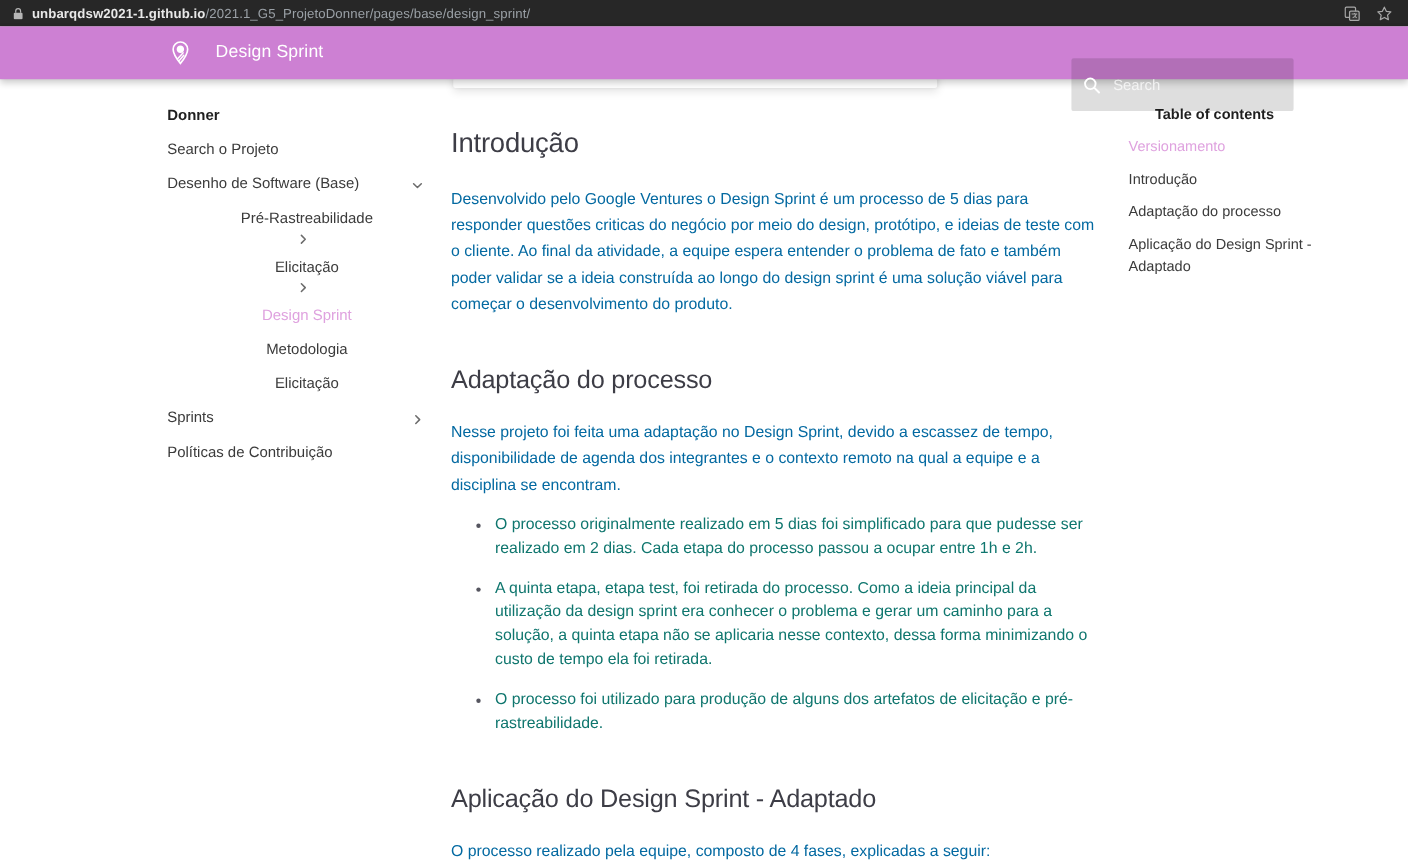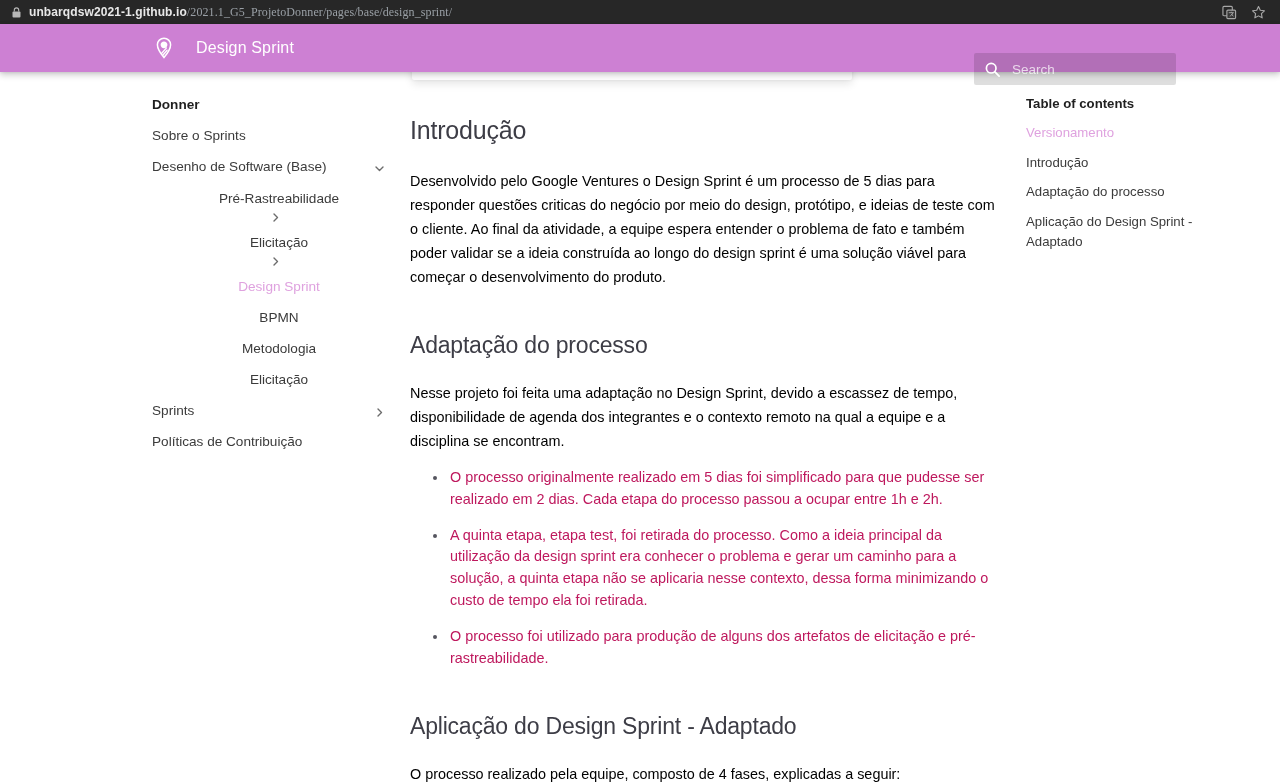--- a/index.html
+++ b/index.html
@@ -30,21 +30,21 @@
   }
   .lock-icon svg { display:block; }
   .url-text {
     font-size: 12px;
     white-space: nowrap;
     overflow: hidden;
     flex: 1 1 auto;
     letter-spacing: .1px;
   }
   .url-host { color: #e8e8e8; font-weight: bold; }
-  .url-path { color: #9aa0a6; font-family: Liberation Serif, serif; }
+  .url-path { color: #9aa0a6; }
   .chrome-actions { display: flex; align-items: center; gap: 14px; padding-right: 6px; }
   .chrome-icon { width: 15px; height: 15px; opacity: .8; display:block; }
 
   
   .site-header {
     height: 48px;
     background: #cd80d3;
     display: flex;
     align-items: center;
     position: relative;
@@ -62,21 +62,21 @@
     font-size: 16px;
     margin-left: 20px;
     white-space: nowrap;
     letter-spacing: .15px;
   }
   .search-wrap {
     position: absolute;
     right: 104px;
     top: 29px;
     width: 202px;
-    height: 32px;
+    height: 48px;
     background: rgba(0,0,0,.13);
     border-radius: 2px;
     display: flex;
     align-items: center;
     padding: 0 10px;
     gap: 11px;
   }
   .search-icon { width: 17px; height: 17px; flex: 0 0 auto; display:block; }
   .search-input {
     background: transparent;
@@ -158,34 +158,34 @@
     color: #3d3d46;
     letter-spacing: -.2px;
   }
   h1.sec { font-size: 25px; line-height: 1.3; margin: 8px 0 22px; }
   h2.sec { font-size: 23px; line-height: 1.3; margin: 42px 0 20px; }
 
   .article p {
     font-size: 14.4px;
     line-height: 1.67;
     margin: 0 0 14px;
-    color: #000000;
+    color: #0369a1;
   }
   .article ul {
     margin: 14px 0 14px 0;
     padding-left: 22px;
     list-style: none;
   }
   .article li {
     font-size: 14.4px;
     line-height: 1.52;
     margin: 0 0 14px;
     position: relative;
     padding-left: 18px;
-    color: #be185d;
+    color: #0f766e;
   }
   .article li::before {
     content: "";
     position: absolute;
     left: 1px;
     top: 9px;
     width: 4px; height: 4px;
     border-radius: 50%;
     background: #55555f;
   }
@@ -197,20 +197,21 @@
     padding-top: 18px;
     margin-left: 24px;
     font-size: 13.2px;
   }
   .toc-title {
     font-weight: bold;
     color: #1f1f1f;
     font-size: 13.2px;
     padding: 4px 0;
     line-height: 1.5;
+    margin-left: 24px;
   }
   .toc-item {
     color: #3b3b3b;
     padding: 5px 0;
     line-height: 1.5;
     cursor: pointer;
   }
   .toc-item.active { color: #dfa2df; }
 </style>
 </head>
@@ -264,21 +265,21 @@
   </div>
 </header>
 
 <div class="page">
   <div class="content-row">
 
     <nav class="sidebar">
       <div class="nav-title">Donner</div>
       <div id="nav-list">
           <div class="nav-item">
-            <span class="label">Sobre o Sprints</span>
+            <span class="label">Search o Projeto</span>
           </div>
           <div class="nav-item">
             <span class="label">Desenho de Software (Base)</span>
             <span class="chev"><svg viewBox="0 0 13 13" width="13" height="13" aria-hidden="true">
                 <path d="M3 5l3.5 3.5L10 5" fill="none" stroke="#3b3b3b" stroke-width="1.4" stroke-linecap="round" stroke-linejoin="round"></path>
               </svg></span>
           </div>
           <div class="nav-item lvl2">
             <span class="label">Pré-Rastreabilidade</span>
             <span class="chev"><svg viewBox="0 0 13 13" width="13" height="13" aria-hidden="true">
@@ -286,23 +287,20 @@
               </svg></span>
           </div>
           <div class="nav-item lvl2">
             <span class="label">Elicitação</span>
             <span class="chev"><svg viewBox="0 0 13 13" width="13" height="13" aria-hidden="true">
                 <path d="M5 3l3.5 3.5L5 10" fill="none" stroke="#3b3b3b" stroke-width="1.4" stroke-linecap="round" stroke-linejoin="round"></path>
               </svg></span>
           </div>
           <div class="nav-item lvl2 active">
             <span class="label">Design Sprint</span>
-          </div>
-          <div class="nav-item lvl2">
-            <span class="label">BPMN</span>
           </div>
           <div class="nav-item lvl2">
             <span class="label">Metodologia</span>
           </div>
           <div class="nav-item lvl2">
             <span class="label">Elicitação</span>
           </div>
           <div class="nav-item">
             <span class="label">Sprints</span>
             <span class="chev"><svg viewBox="0 0 13 13" width="13" height="13" aria-hidden="true">

